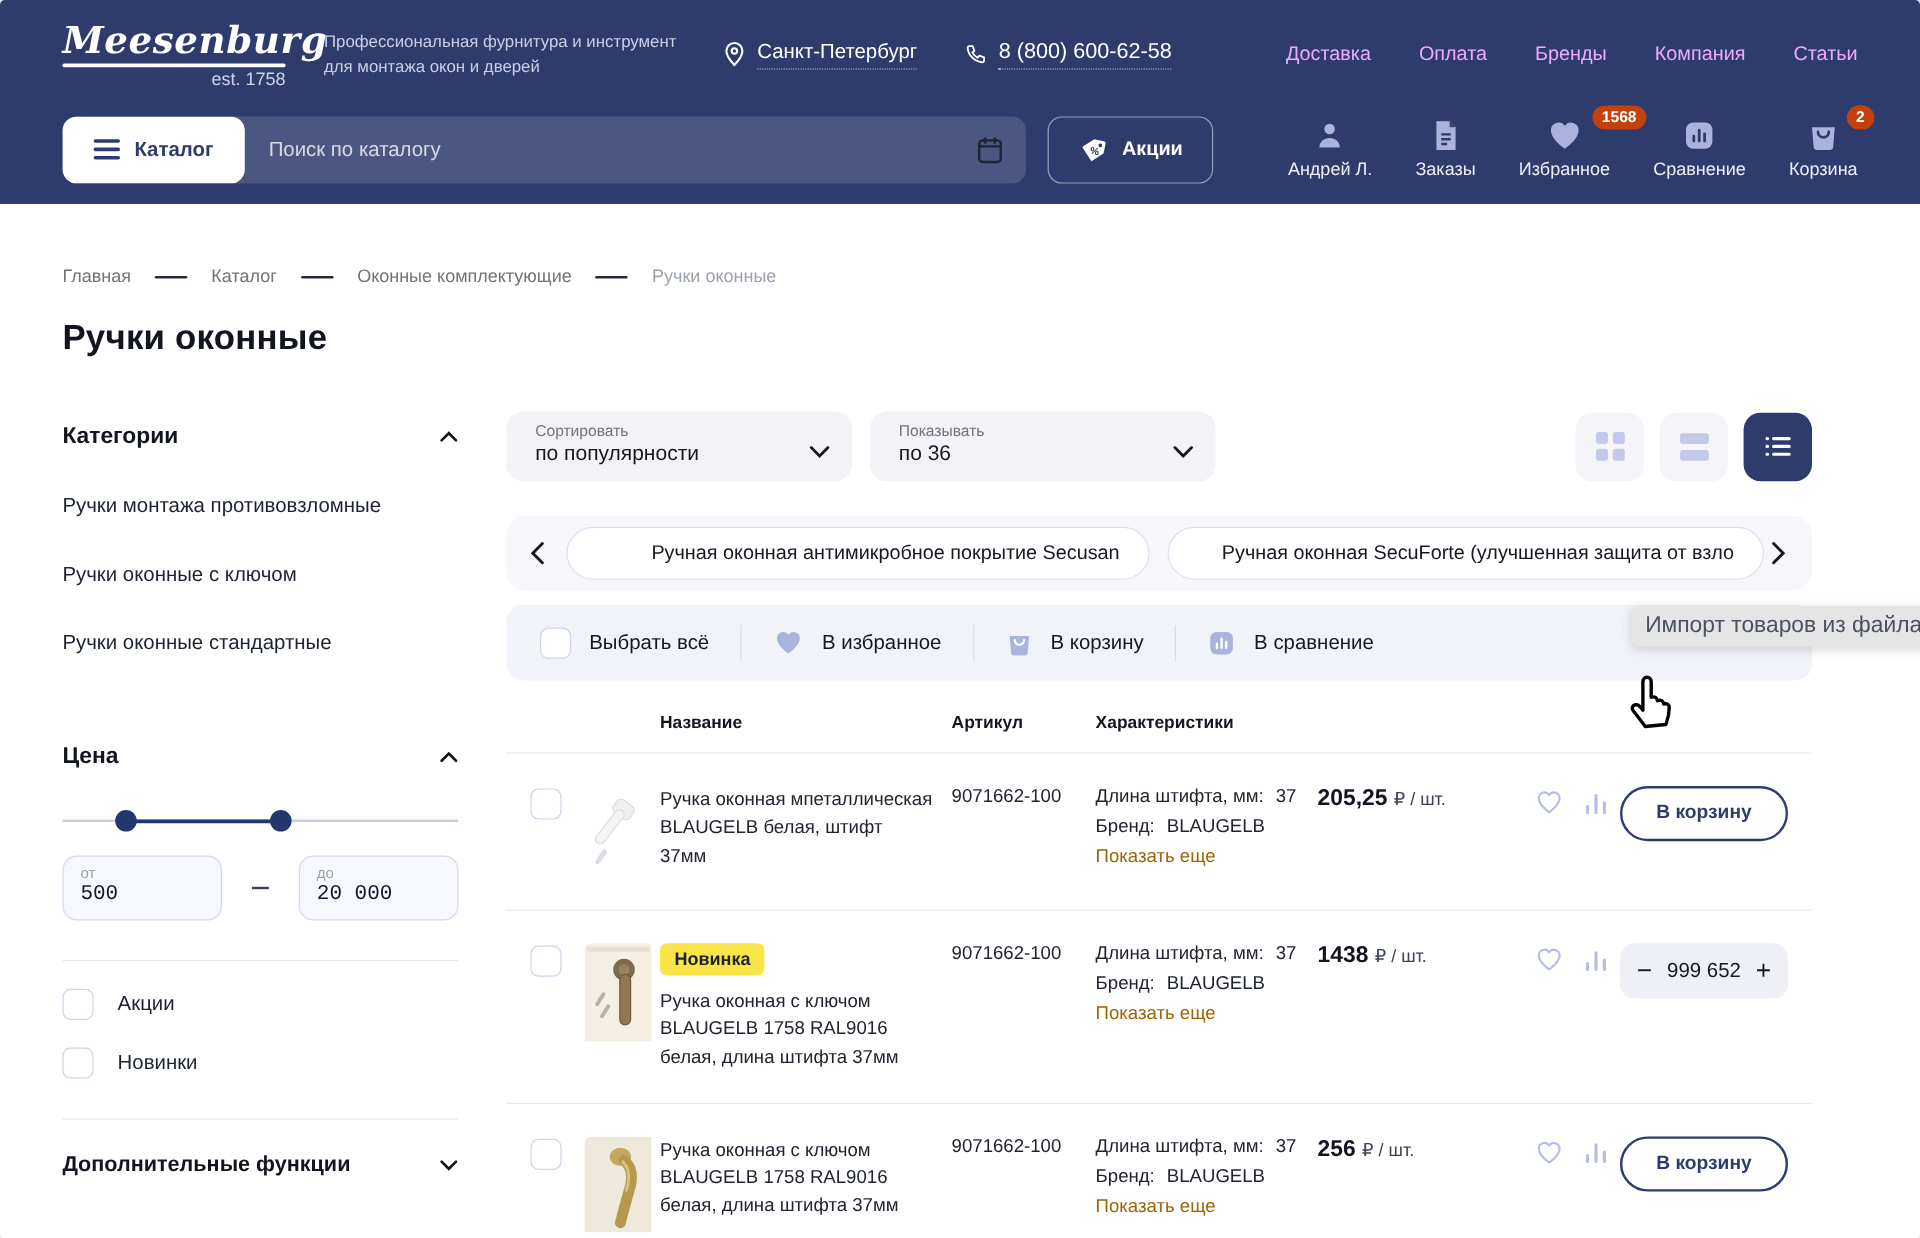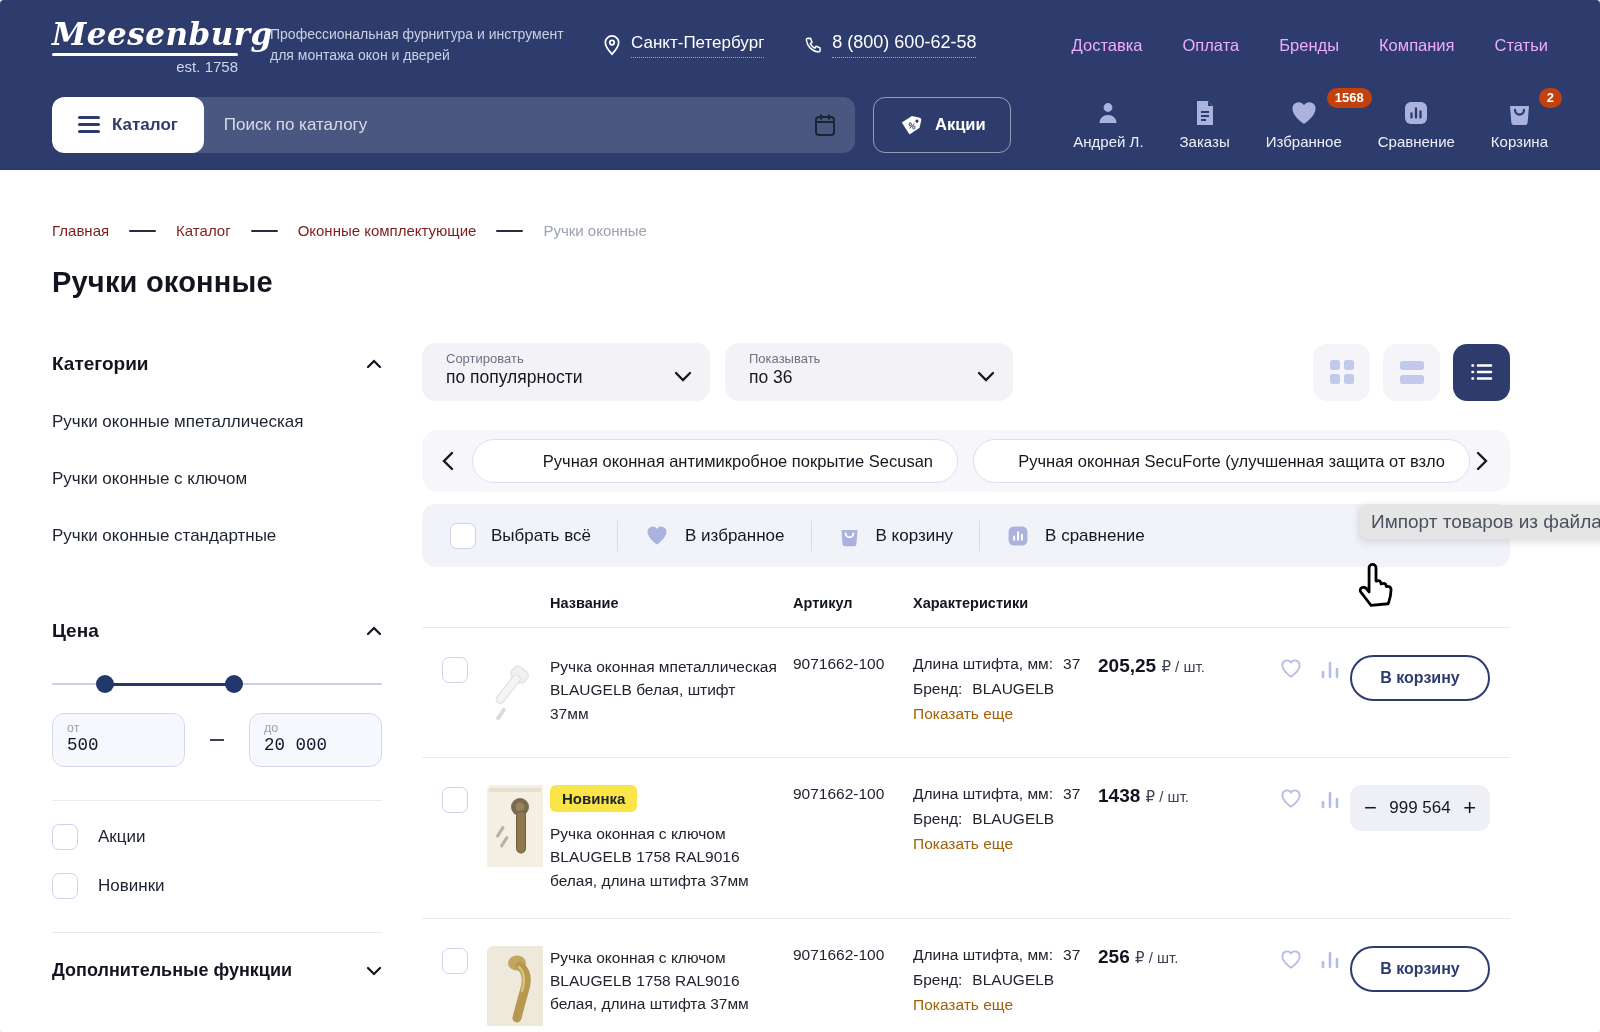--- a/index.html
+++ b/index.html
@@ -35,21 +35,21 @@
   .promo-btn span { color:#fff; font-size:16.5px; font-weight:bold; }
   .account { margin-left:auto; display:flex; gap:36px; }
   .acct { display:flex; flex-direction:column; align-items:center; gap:6px; cursor:pointer; position:relative; }
   .acct-label { color:#eef0f8; font-size:15px; white-space:nowrap; }
   .badge { position:absolute; top:-11px; background:#c2410c; color:#fff; font-size:13px; font-weight:bold; border-radius:11px; padding:2px 8px; line-height:1.2; }
   .badge.b-fav { right:-30px; }
   .badge.b-cart { right:-14px; }
 
   
   .breadcrumb { display:flex; align-items:center; gap:20px; padding:0 52px; margin-top:52px; font-size:15px; }
-  .crumb { cursor:pointer; color:#7f1d1d; }
+  .crumb { cursor:pointer; color:#737373; }
   .crumb.last { color:#9ba1ae; cursor:default; }
   .crumb-sep { width:27px; height:2px; background:#262c3c; border-radius:2px; }
   .page-title { padding:0 52px; margin-top:27px; font-size:29px; font-weight:800; color:#12151f; letter-spacing:.2px; }
 
   
   .content { display:flex; padding:0 90px 0 52px; gap:40px; margin-top:44px; }
   .sidebar { width:330px; flex-shrink:0; padding-top:10px; }
   .main { width:1088px; }
 
   
@@ -252,21 +252,21 @@
 
   <div class="content">
 
     <aside class="sidebar">
       <div class="side-head">
         <b>Категории</b>
         <svg width="16" height="10" viewBox="0 0 16 10">
             <path d="M2 8l6-6 6 6" fill="none" stroke="#12151f" stroke-width="2.2" stroke-linecap="round"></path>
           </svg>
       </div>
-      <div class="side-item">Ручки оконные мпеталлическая</div>
+      <div class="side-item">Ручки монтажа противовзломные</div>
       <div class="side-item">Ручки оконные с ключом</div>
       <div class="side-item">Ручки оконные стандартные</div>
 
       <div class="side-head price-head">
         <b>Цена</b>
         <svg width="16" height="10" viewBox="0 0 16 10">
             <path d="M2 8l6-6 6 6" fill="none" stroke="#12151f" stroke-width="2.2" stroke-linecap="round"></path>
           </svg>
       </div>
       <div class="slider">
@@ -483,21 +483,21 @@
           <div class="row-icons">
             <svg width="26" height="23" viewBox="0 0 30 28">
                 <path d="M15 24S4.5 17 4.5 10A5.8 5.8 0 0 1 15 6.6 5.8 5.8 0 0 1 25.5 10C25.5 17 15 24 15 24z" fill="none" stroke="#b6bde2" stroke-width="2.2"></path>
               </svg>
             <svg width="20" height="22" viewBox="0 0 20 22">
                 <path d="M3 19v-5M10 19V5M17 19v-8" stroke="#b6bde2" stroke-width="2.6" stroke-linecap="round"></path>
               </svg>
           </div>
           <div class="stepper">
             <button class="sbtn">−</button>
-            <span class="qty">999 564</span>
+            <span class="qty">999 652</span>
             <button class="sbtn">+</button>
           </div>
         </div>
 
         <div class="tbl-grid row">
           <span class="checkbox"></span>
           <div class="prod-img">
             <svg width="56" height="80" viewBox="0 0 56 80">
                 <rect width="56" height="80" fill="#efe9dc"></rect>
                 <ellipse cx="30" cy="17" rx="9" ry="7.5" fill="#c3a75e"></ellipse>

